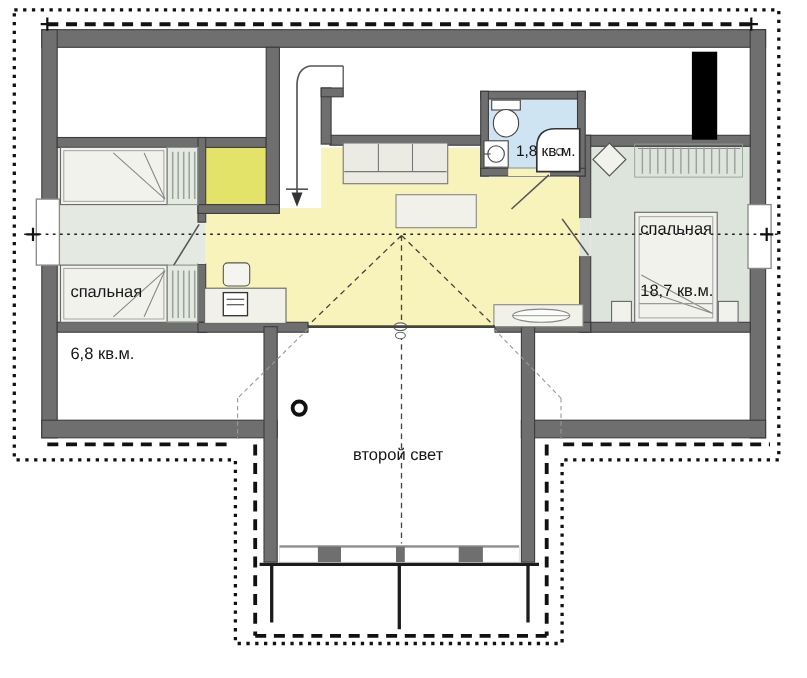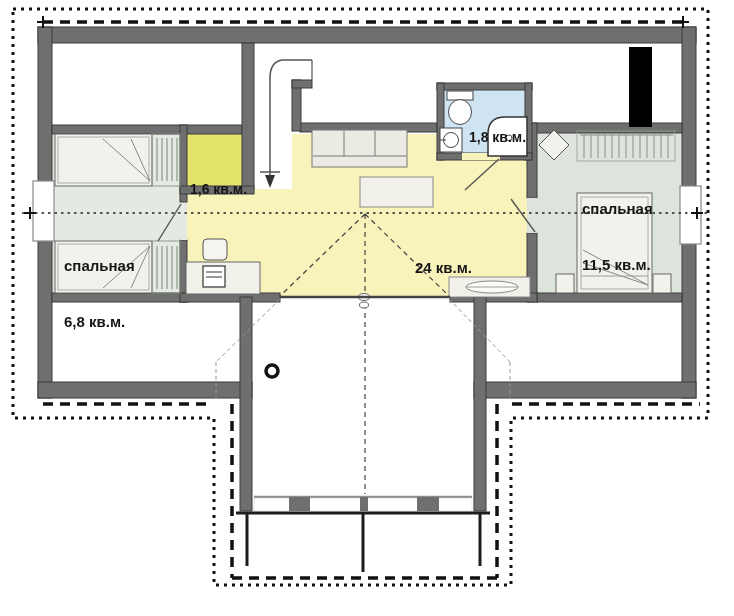--- a/index.html
+++ b/index.html
@@ -8,21 +8,21 @@
     --closet:#e2e368; --lounge:#f8f3ba; --bathroom:#cfe4f2;
     --furniture:#f2f2ec; --chimney:#000000; --line:#111111;
   }
   html,body{margin:0;padding:0;background:#ffffff;}
   .plan{
     position:relative; width:734px; height:616px; background:#ffffff;
     font-family:"Liberation Sans", sans-serif; overflow:hidden;
   }
   .plan svg{position:absolute; left:0; top:0;}
   .lbl{
-    position:absolute; font-weight:bold; font-size:15px; line-height:1.25;
+    position:absolute; font-weight:normal; font-size:15px; line-height:1.25;
     color:#161616; white-space:pre; z-index:5;
   }
   .lbl span{display:block;}
   .lbl.small{font-size:14px;}
 </style>
 </head>
 <body>
 
 <div class="plan">
 <svg width="734" height="616" viewBox="0 0 734 616">
@@ -187,26 +187,25 @@
       <ellipse cx="364" cy="305" rx="4.5" ry="3"></ellipse>
     </g>
     <line x1="280" y1="297" x2="450" y2="297" stroke="#444" stroke-width="2.5"></line>
   </g>
 </svg>
 
   <div class="lbl" style="left:64px; top:219px;">
     <span>спальная</span>
     <span>6,8 кв.м.</span>
   </div>
-  <div class="lbl small" style="left:190px; top:146px;">
-    <span>1,6 кв.м.</span>
-  </div>
   <div class="lbl small" style="left:469px; top:94px;">
     <span>1,8 кв.м.</span>
   </div>
   <div class="lbl" style="left:415px; top:221px;">
-    <span>24 кв.м.</span>
   </div>
   <div class="lbl" style="left:582px; top:162px;">
     <span>спальная</span>
-    <span>11,5 кв.м.</span>
+    <span>18,7 кв.м.</span>
+  </div>
+  <div class="lbl" style="left:321px; top:367px;">
+    <span>второй свет</span>
   </div>
 </div>
 
 </body></html>

